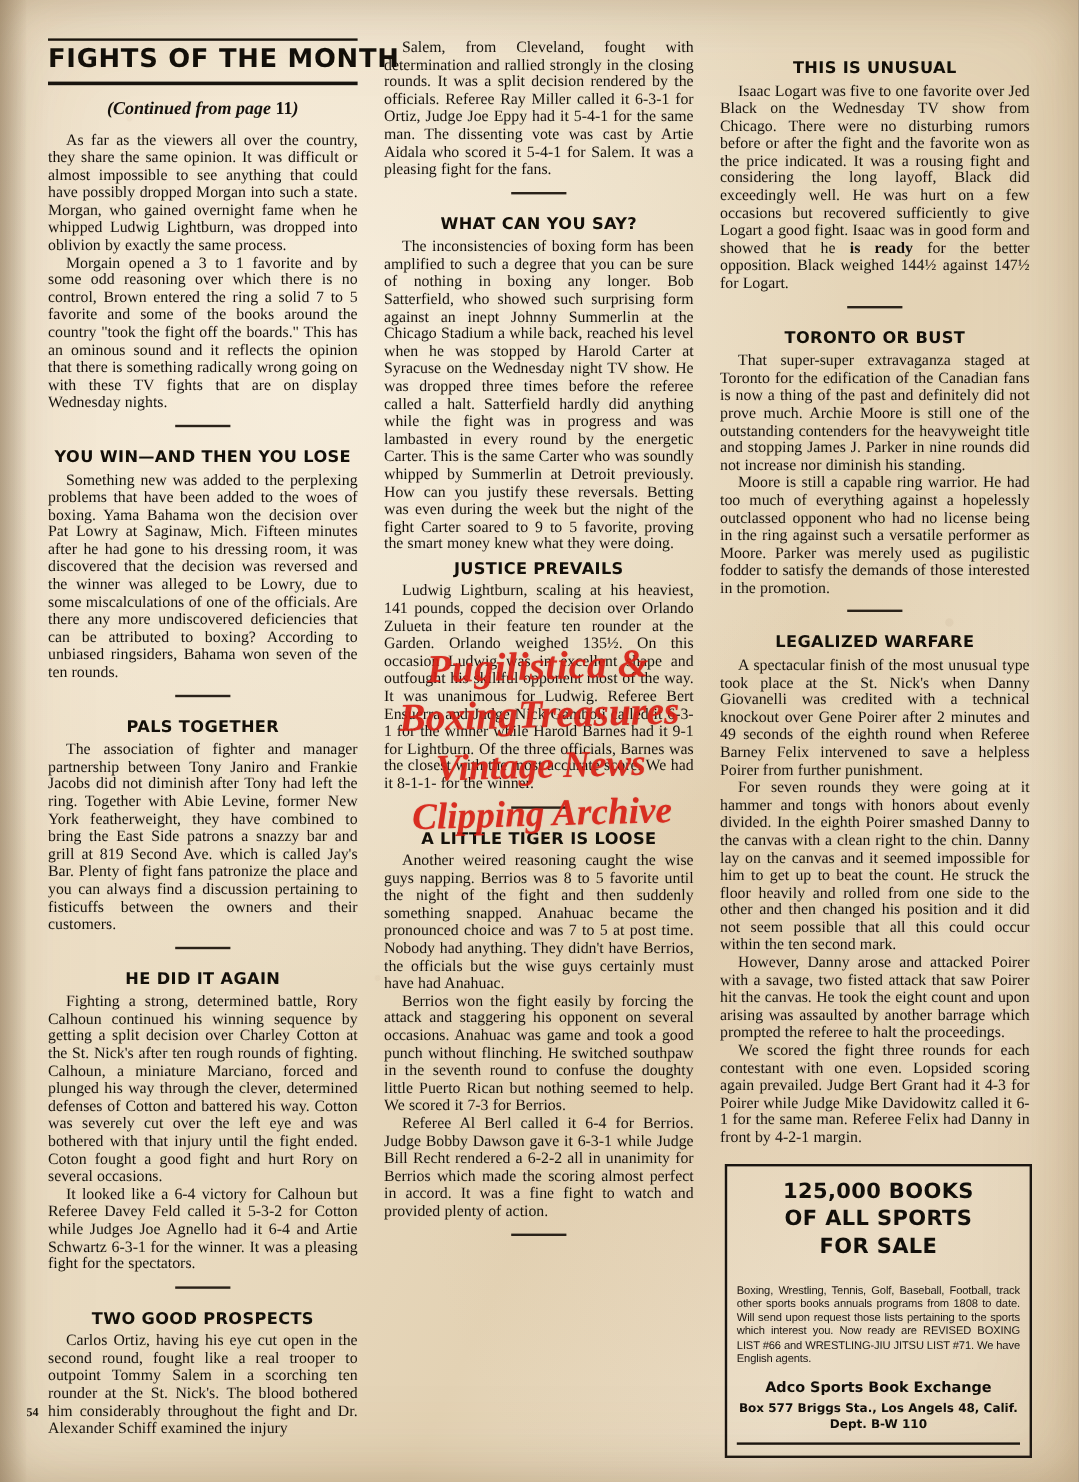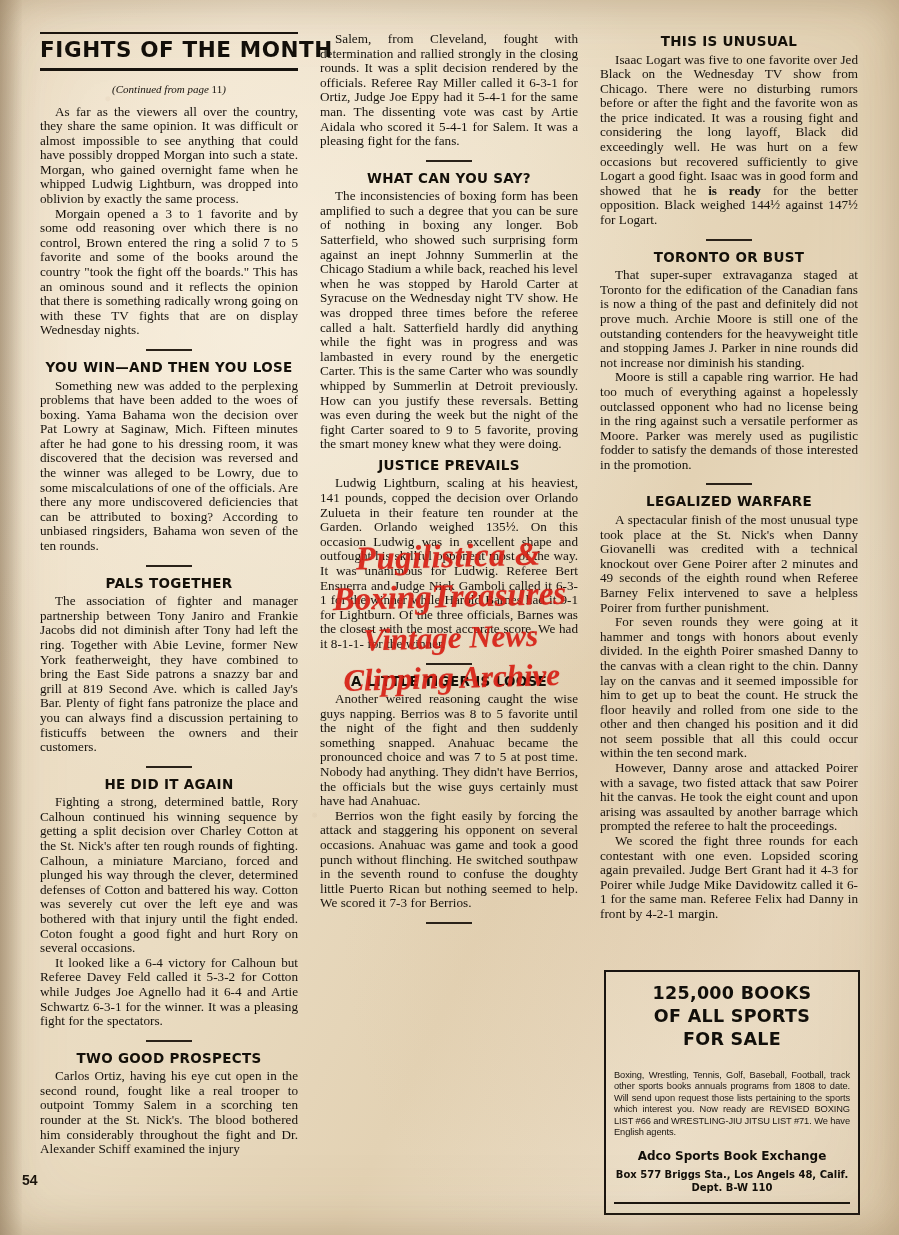--- a/index.html
+++ b/index.html
@@ -77,34 +77,34 @@
     color: #120f0a;
     white-space: nowrap;
   }
   .masthead-rule-top {
     border-top: 2px solid #18140f;
     margin-bottom: 5px;
   }
   .contd {
     font-family: "Liberation Serif", serif;
     font-style: italic;
-    font-weight: normal;
-    font-size: 11px;
+    font-weight: bold;
+    font-size: 15px;
     text-align: center;
     margin: 12px 0 10px 0;
   }
   .contd .pg { font-style: normal; }
 
   h2.sec {
     font-family: "DejaVu Sans", sans-serif;
     font-weight: bold;
     font-size: 13.5px;
     letter-spacing: .3px;
     text-align: center;
-    margin: 2px 0 3px 0;
+    margin: 18px 0 3px 0;
     color: #141009;
     line-height: 1.15;
   }
   .divider {
     width: 46px;
     height: 2px;
     background: #2a2219;
     margin: 11px auto 9px auto;
   }
   p.body {
@@ -167,23 +167,23 @@
   }
   .ad-rule {
     border-top: 2px solid #1a1511;
     margin-top: 8px;
   }
 
   .folio {
     position: absolute;
     left: 22px;
     top: 1172px;
-    font-family: Liberation Sans, sans-serif;
-    font-weight: bold;
-    font-size: 14px;
+    font-family: Liberation Serif, serif;
+    font-weight: bold;
+    font-size: 10px;
     color: #17130d;
   }
 
   
   .watermark {
     position: absolute;
     left: 300px;
     top: 540px;
     width: 300px;
     pointer-events: none;
@@ -242,20 +242,21 @@
       <h2 class="sec">WHAT CAN YOU SAY?</h2>
       <p class="body">The inconsistencies of boxing form has been amplified to such a degree that you can be sure of nothing in boxing any longer. Bob Satterfield, who showed such surprising form against an inept Johnny Summerlin at the Chicago Stadium a while back, reached his level when he was stopped by Harold Carter at Syracuse on the Wednesday night TV show. He was dropped three times before the referee called a halt. Satterfield hardly did anything while the fight was in progress and was lambasted in every round by the energetic Carter. This is the same Carter who was soundly whipped by Summerlin at Detroit previously. How can you justify these reversals. Betting was even during the week but the night of the fight Carter soared to 9 to 5 favorite, proving the smart money knew what they were doing.</p>
 
       <h2 class="sec" style="margin-top:6px">JUSTICE PREVAILS</h2>
       <p class="body">Ludwig Lightburn, scaling at his heaviest, 141 pounds, copped the decision over Orlando Zulueta in their feature ten rounder at the Garden. Orlando weighed 135½. On this occasion Ludwig was in excellent shape and outfought his skillful opponent most of the way. It was unanimous for Ludwig. Referee Bert Ensuerra and Judge Nick Gamboli called it 6-3-1 for the winner while Harold Barnes had it 9-1 for Lightburn. Of the three officials, Barnes was the closest with the most accurate score. We had it 8-1-1- for the winner.</p>
 
       <div class="divider"></div>
       <h2 class="sec">A LITTLE TIGER IS LOOSE</h2>
       <p class="body">Another weired reasoning caught the wise guys napping. Berrios was 8 to 5 favorite until the night of the fight and then suddenly something snapped. Anahuac became the pronounced choice and was 7 to 5 at post time. Nobody had anything. They didn't have Berrios, the officials but the wise guys certainly must have had Anahuac.</p>
       <p class="body">Berrios won the fight easily by forcing the attack and staggering his opponent on several occasions. Anahuac was game and took a good punch without flinching. He switched southpaw in the seventh round to confuse the doughty little Puerto Rican but nothing seemed to help. We scored it 7-3 for Berrios.</p>
+      <p class="body">Referee Al Berl called it 6-4 for Berrios. Judge Bobby Dawson gave it 6-3-1 while Judge Bill Recht rendered a 6-2-2 all in unanimity for Berrios which made the scoring almost perfect in accord. It was a fine fight to watch and provided plenty of action.</p>
       <div class="divider"></div>
     </div>
 
     <div class="col right">
       <h2 class="sec">THIS IS UNUSUAL</h2>
       <p class="body">Isaac Logart was five to one favorite over Jed Black on the Wednesday TV show from Chicago. There were no disturbing rumors before or after the fight and the favorite won as the price indicated. It was a rousing fight and considering the long layoff, Black did exceedingly well. He was hurt on a few occasions but recovered sufficiently to give Logart a good fight. Isaac was in good form and showed that he <span class="b">is ready</span> for the better opposition. Black weighed 144½ against 147½ for Logart.</p>
 
       <div class="divider"></div>
       <h2 class="sec">TORONTO OR BUST</h2>
       <p class="body">That super-super extravaganza staged at Toronto for the edification of the Canadian fans is now a thing of the past and definitely did not prove much. Archie Moore is still one of the outstanding contenders for the heavyweight title and stopping James J. Parker in nine rounds did not increase nor diminish his standing.</p>

